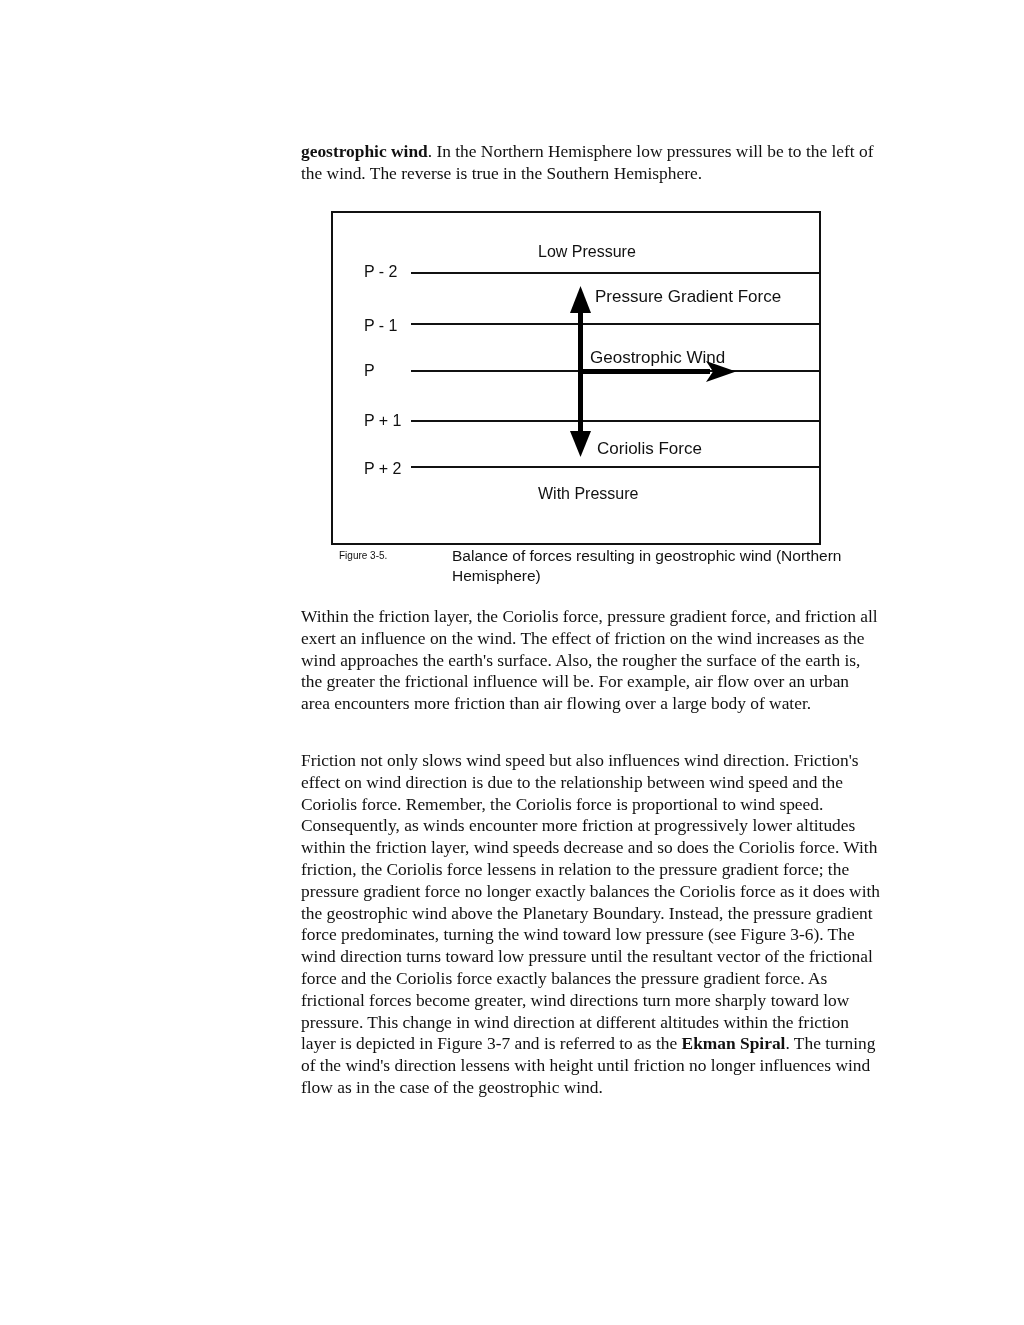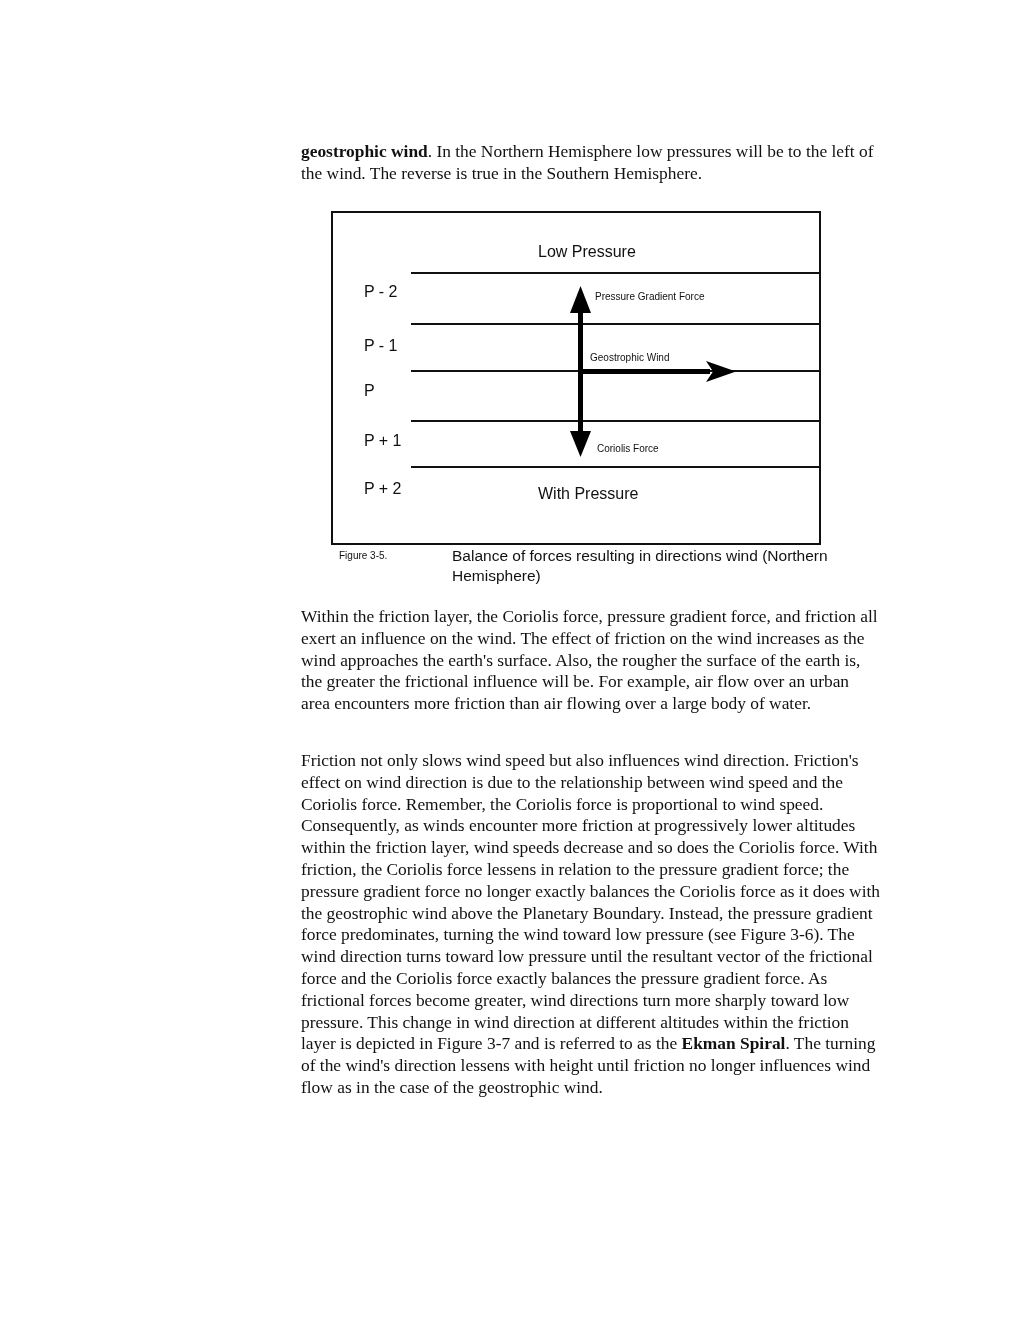--- a/index.html
+++ b/index.html
@@ -6,23 +6,23 @@
   body { width: 1024px; height: 1325px; position: relative; overflow: hidden; }
   .serif { font-family: "Liberation Serif", "DejaVu Serif", serif; color: #111; }
   .sans { font-family: Liberation Sans, sans-serif; color: #111; }
   .para { position: absolute; left: 301px; width: 580px; font-size: 17.4px; line-height: 21.8px; }
   .para b { font-weight: bold; }
   #p-intro { top: 121px; margin-top: 20px; }
   #p-friction-layer { top: 606px; }
   #p-direction { top: 750px; }
   .figure-box { position: absolute; left: 331px; top: 211px; width: 486px; height: 330px; border: 2px solid #111; }
   .isobar { position: absolute; left: 411px; width: 408px; height: 2px; background: #111; }
-  .isobar-label { position: absolute; left: 364px; font-size: 16px; line-height: 18px; margin-top: 20px; }
+  .isobar-label { position: absolute; left: 364px; font-size: 16px; line-height: 18px; }
   .region-label { position: absolute; font-size: 16px; line-height: 18px; }
-  .force-label { position: absolute; font-size: 10px; line-height: 16px; }
+  .force-label { position: absolute; font-size: 17px; line-height: 16px; }
   svg.arrows { position: absolute; left: 0; top: 0; }
   .caption-num { position: absolute; left: 339px; top: 546px; font-size: 10px; line-height: 20px; }
   .caption-text { position: absolute; left: 452px; top: 546px; width: 440px; font-size: 15.5px; line-height: 20px; }
 </style>
 </head>
 <body>
 
 <div class="para serif" id="p-intro"><b>geostrophic wind</b><span>. In the Northern Hemisphere low pressures will be to the left of the wind. The reverse is true in the Southern Hemisphere.</span></div>
 
 <div class="figure-box"></div>
@@ -59,17 +59,17 @@
     <rect x="578" y="370" width="5" height="72" fill="#000"></rect>
     <polygon points="580.5,457 570,431 591,431" fill="#000"></polygon>
   </g>
   <g>
     <rect x="580" y="369" width="130" height="5" fill="#000"></rect>
     <polygon points="736,371.5 706,361 713,371.5 706,382" fill="#000"></polygon>
   </g>
 </svg>
 
 <div class="caption-num sans">Figure 3-5.</div>
-<div class="caption-text sans">Balance of forces resulting in directions wind (Northern Hemisphere)</div>
+<div class="caption-text sans">Balance of forces resulting in geostrophic wind (Northern Hemisphere)</div>
 
 <div class="para serif" id="p-friction-layer">Within the friction layer, the Coriolis force, pressure gradient force, and friction all exert an influence on the wind. The effect of friction on the wind increases as the wind approaches the earth's surface.  Also, the rougher the surface of the earth is, the greater the frictional influence will be.  For example, air flow over an urban area encounters more friction than air flowing over a large body of water.</div>
 
 <div class="para serif" id="p-direction"><span>Friction not only slows wind speed but also influences wind direction. Friction's effect on wind direction is due to the relationship between wind speed and the Coriolis force.  Remember, the Coriolis force is proportional to wind speed.  Consequently, as winds encounter more friction at progressively lower altitudes within the friction layer, wind speeds decrease and so does the Coriolis force.  With friction, the Coriolis force lessens in relation to the pressure gradient force; the pressure gradient force no longer exactly balances the Coriolis force as it does with the geostrophic wind above the Planetary Boundary.  Instead, the pressure gradient force predominates, turning the wind toward low pressure (see Figure 3-6).  The wind direction turns toward low pressure until the resultant vector of the frictional force and the Coriolis force exactly balances the pressure gradient force.  As frictional forces become greater, wind directions turn more sharply toward low pressure.  This change in wind direction at different altitudes within the friction layer is depicted in Figure 3-7 and is referred to as the </span><b>Ekman Spiral</b><span>.  The turning of the wind's direction lessens with height until friction no longer influences wind flow as in the case of the geostrophic wind.</span></div>
 
 </body></html>

